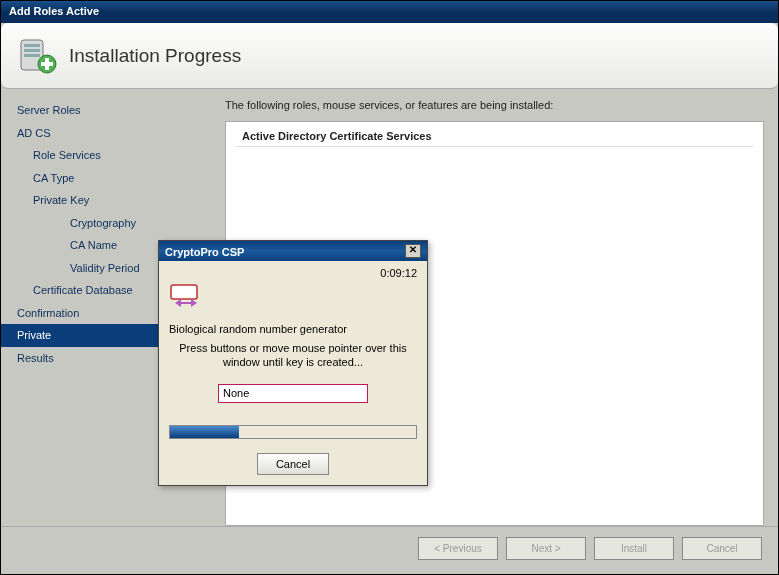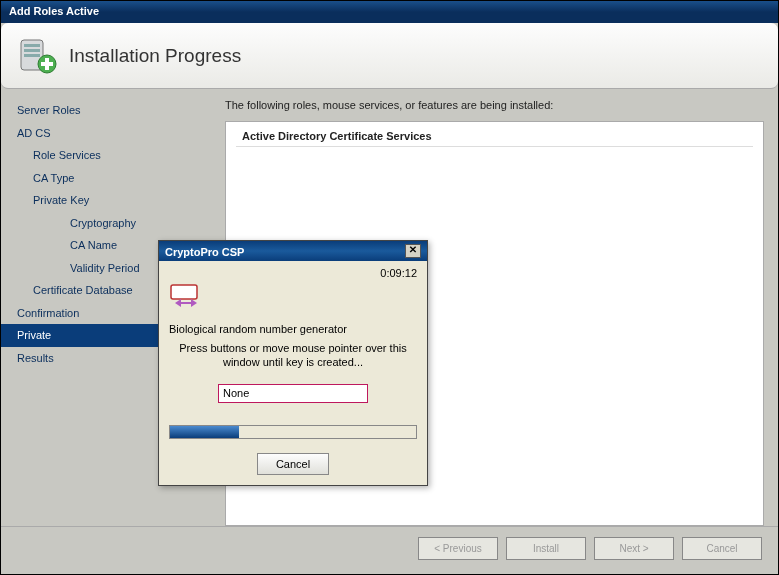--- a/index.html
+++ b/index.html
@@ -301,22 +301,22 @@
       <div class="main-intro">The following roles, mouse services, or features are being installed:</div>
       <div class="install-box">
         <div class="install-head">Active Directory Certificate Services</div>
 
       </div>
     </div>
   </div>
 
   <div class="footer">
     <button class="btn" disabled="">&lt; Previous</button>
+    <button class="btn" disabled="">Next &gt;</button>
     <button class="btn" disabled="">Install</button>
-    <button class="btn" disabled="">Next &gt;</button>
     <button class="btn" disabled="">Cancel</button>
   </div>
 </div>
 
 <div class="dialog">
   <div class="dlg-title">
     <span>CryptoPro CSP</span>
     <span class="dlg-close">✕</span>
   </div>
   <div class="dlg-body">

